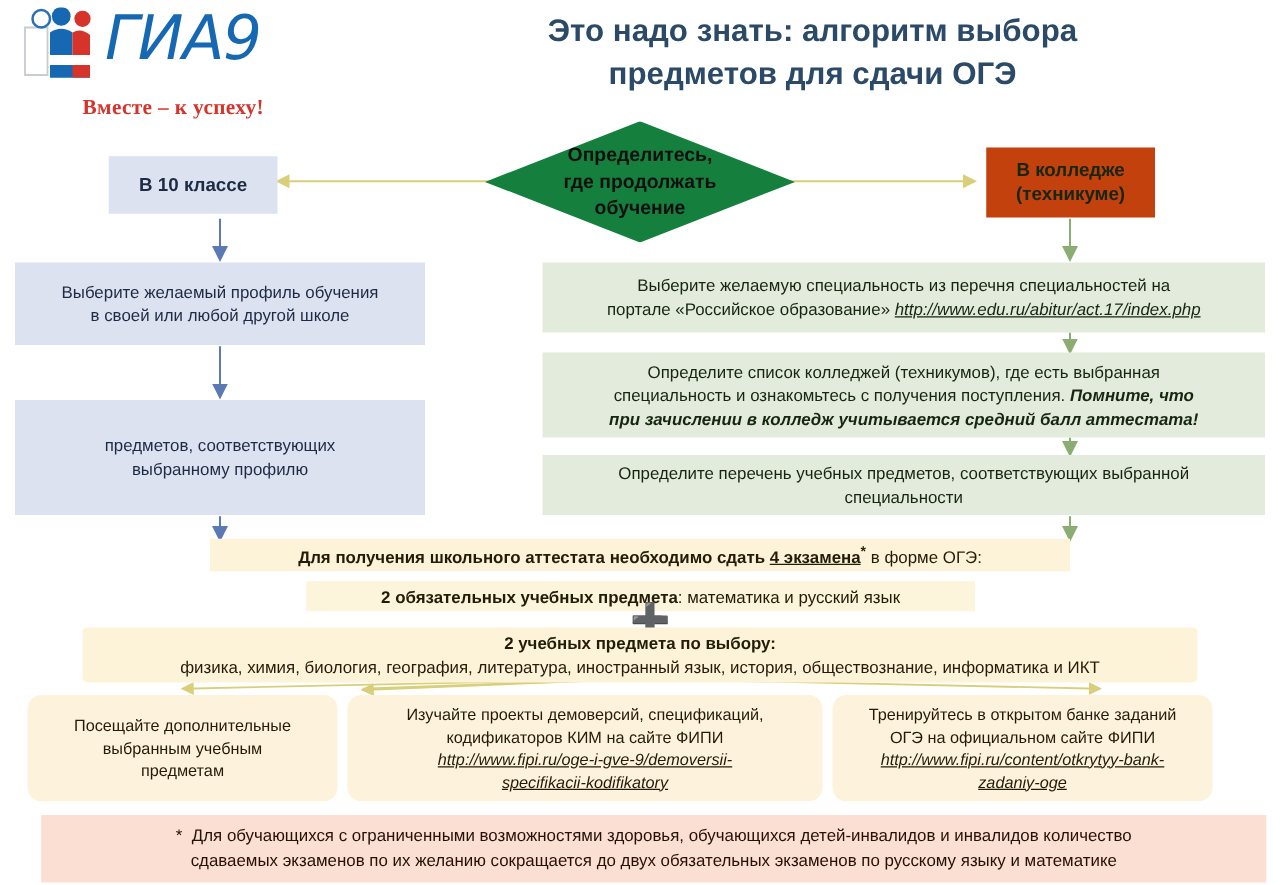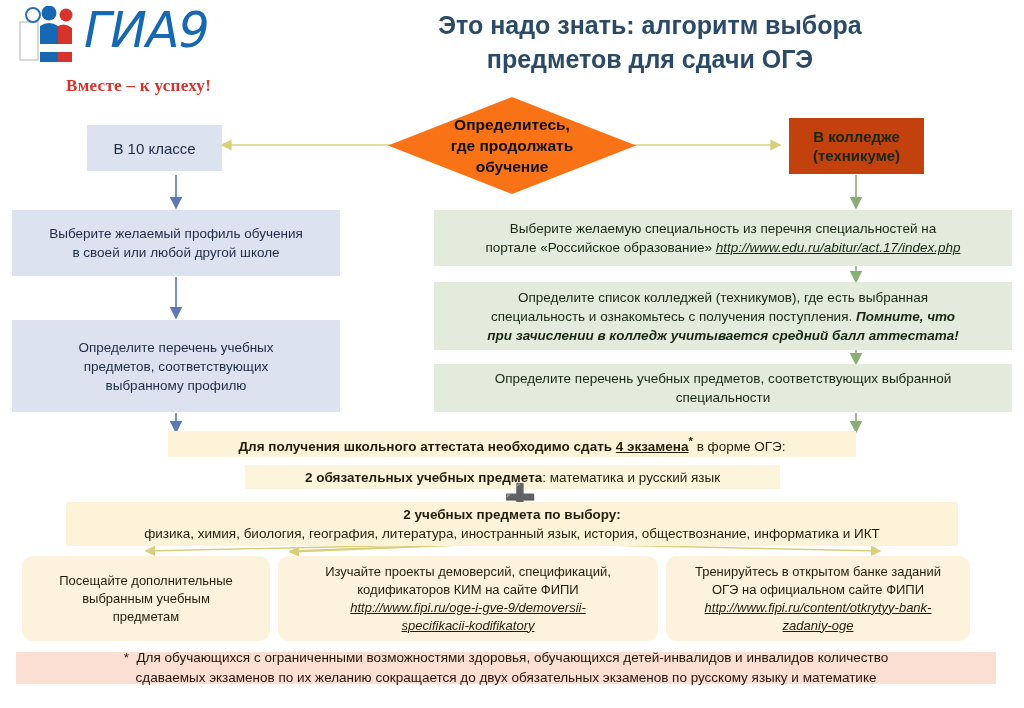--- a/index.html
+++ b/index.html
@@ -38,31 +38,31 @@
     font-weight:bold;font-size:25px;line-height:34px;
     color:#2b4a68;
   }
 
   
   .node{position:absolute;box-sizing:border-box;display:flex;
         align-items:center;justify-content:center;text-align:center;}
   .node .txt{width:100%;padding:0 8px;}
 
   .blue{background:#dce2f0;color:#1d2b45;font-size:13.5px;line-height:19px;}
-  .blue.hdr{font-weight:normal;font-size:15px;}
+  .blue.hdr{font-weight:bold;font-size:15px;}
   .green{background:#e2ebdc;color:#17270f;font-size:13.5px;line-height:19px;}
   .greenhdr{background:#c2410c;color:#17270f;font-weight:bold;font-size:15px;line-height:19px;}
   .cream{background:#fdf3d8;color:#231c08;font-size:13.5px;line-height:19px;}
   .cream2{background:#fdf4dc;color:#231c08;font-size:13.5px;line-height:19px;}
   .roundbox{background:#fdf3dd;border-radius:11px;font-size:13px;line-height:18px;color:#231c08;}
   .pinkbar{background:#fadfd2;color:#231208;font-size:13.5px;line-height:20px;}
 
   .diamond{
     position:absolute;
-    background:#f97316;
+    background:#15803d;
     clip-path:polygon(50% 0%,100% 50%,50% 100%,0% 50%);
     display:flex;align-items:center;justify-content:center;
     text-align:center;font-weight:bold;font-size:15.5px;line-height:21px;color:#0f0f0f;
   }
 
   b.em{font-weight:bold;}
   i.em{font-style:italic;font-weight:bold;}
   .u{text-decoration:underline;}
   .link{font-style:italic;text-decoration:underline;}
 
@@ -153,21 +153,20 @@
 
   <div class="node blue" style="left:12px;top:210px;width:328px;height:66px;">
     <div class="txt">
       <div>Выберите желаемый профиль обучения</div>
       <div>в своей или любой другой школе</div>
     </div>
   </div>
 
   <div class="node blue" style="left:12px;top:320px;width:328px;height:92px;">
     <div class="txt">
-      <div>Определите перечень учебных</div>
       <div>предметов, соответствующих</div>
       <div>выбранному профилю</div>
     </div>
   </div>
 
   <div class="node green" style="left:434px;top:210px;width:578px;height:56px;">
     <div class="txt">
       <div>Выберите желаемую специальность из перечня специальностей на</div>
       <div>
         <span>портале «Российское образование» </span><span class="link">http://www.edu.ru/abitur/act.17/index.php</span>
@@ -234,21 +233,21 @@
 
   <div class="node roundbox" style="left:666px;top:556px;width:304px;height:85px;">
     <div class="txt">
       <div>Тренируйтесь в открытом банке заданий</div>
       <div>ОГЭ на официальном сайте ФИПИ</div>
       <div class="link">http://www.fipi.ru/content/otkrytyy-bank-</div>
       <div class="link">zadaniy-oge</div>
     </div>
   </div>
 
-  <div class="node pinkbar" style="left:16px;top:652px;width:980px;height:32px;">
+  <div class="node pinkbar" style="left:33px;top:652px;width:980px;height:54px;">
     <div class="txt" style="padding:0 24px;">
       <div>
         <span>*</span>&nbsp;&nbsp;<span>Для обучающихся с ограниченными возможностями здоровья, обучающихся детей-инвалидов и инвалидов количество</span>
       </div>
       <div>сдаваемых экзаменов по их желанию сокращается до двух обязательных экзаменов по русскому языку и математике</div>
     </div>
   </div>
 
 </div>
 

